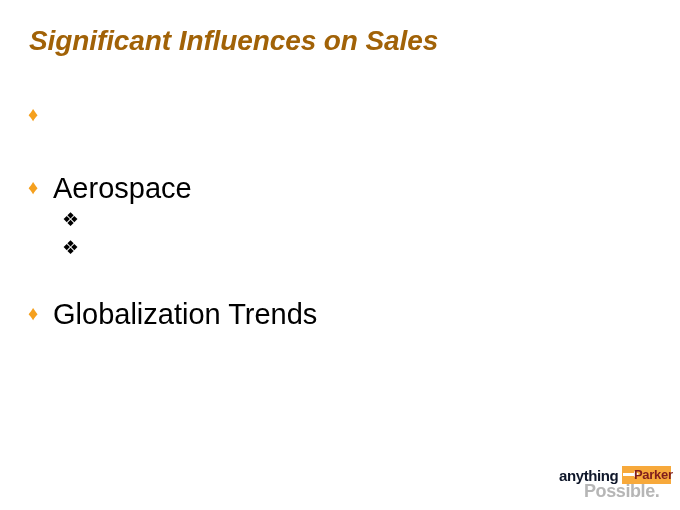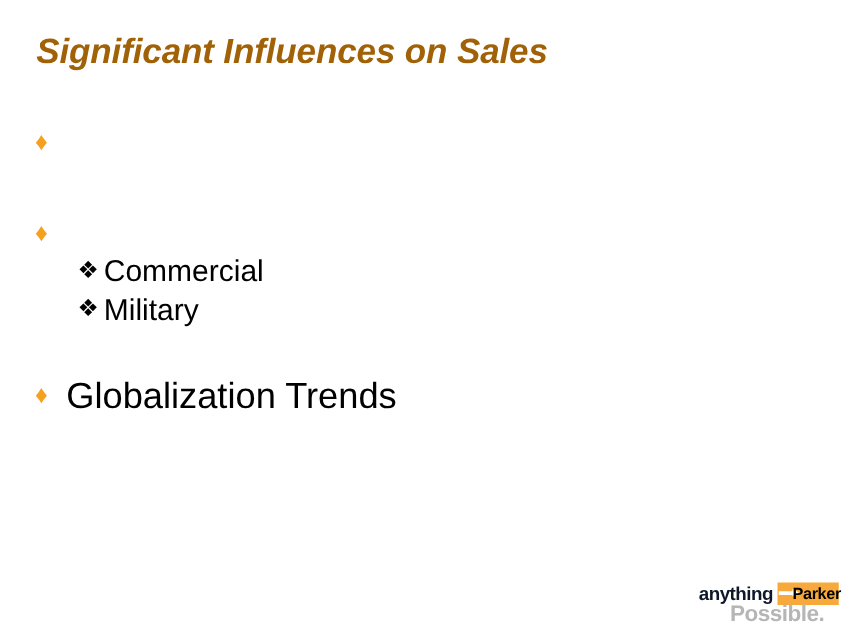--- a/index.html
+++ b/index.html
@@ -115,21 +115,21 @@
     width: 49px;
     height: 18px;
     background: #F7A93B;
   }
   .logo-parker-word {
     position: absolute;
     left: 12px;
     top: 2px;
     font-size: 13px;
     font-weight: bold;
-    color: #000000;
+    color: #7f1d1d;
     letter-spacing: -0.3px;
     line-height: 1;
     text-align: right;
   }
   .logo-arrow {
     position: absolute;
     left: 1px;
     top: 7px;
     width: 12px;
     height: 3px;
@@ -165,30 +165,29 @@
   <div class="body-area">
 
     <div class="bullet-l1">
       <span class="marker">♦</span>
     </div>
 
     <div class="gap-lg"></div>
 
     <div class="bullet-l1">
       <span class="marker">♦</span>
+      <span class="text">Aerospace</span>
     </div>
 
     <div class="bullet-l2">
       <span class="marker">❖</span>
-      <span class="text">Commercial</span>
     </div>
 
     <div class="bullet-l2">
       <span class="marker">❖</span>
-      <span class="text">Military</span>
     </div>
 
     <div class="gap-md"></div>
 
     <div class="bullet-l1">
       <span class="marker">♦</span>
       <span class="text">Globalization Trends</span>
     </div>
 
   </div>

